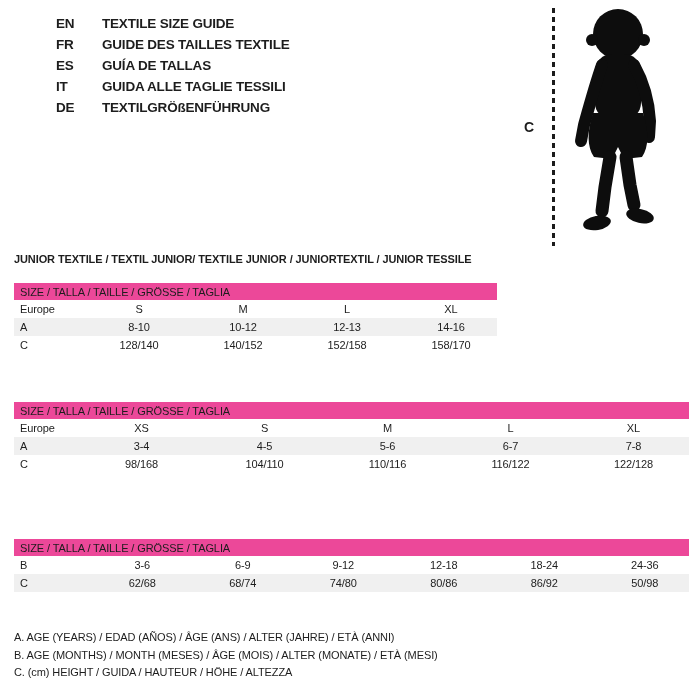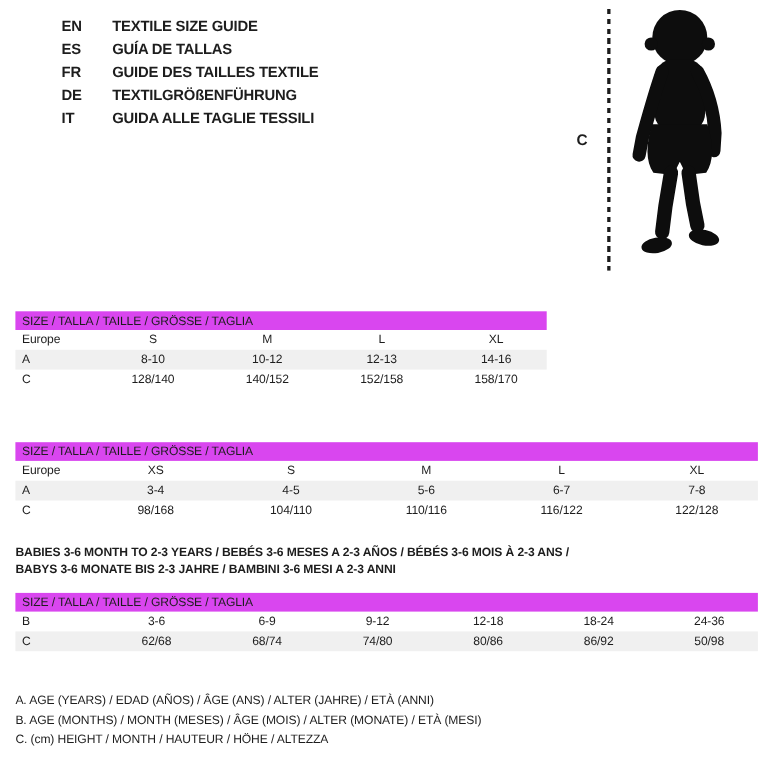--- a/index.html
+++ b/index.html
@@ -26,21 +26,21 @@
   }
   .t1-title{top:251px;}
   .t2-title{top:370px;}
   .t3-title{top:494px;}
   
   .sg-table{position:absolute;left:14px;}
   .t1{top:283px;width:483px;}
   .t2{top:402px;width:675px;}
   .t3{top:539px;width:675px;}
   .band{
-    height:17px;background:#d946ef;display:flex;align-items:center;
+    height:17px;background:#ec4899;display:flex;align-items:center;
     padding-left:6px;font-size:11px;letter-spacing:-0.1px;box-sizing:border-box;
   }
   .trow{display:flex;align-items:center;height:18px;font-size:11px;letter-spacing:-0.1px;gap:12px;}
   .trow.shaded{background:#f0f0f0;}
   .lcell{box-sizing:border-box;padding-left:6px;}
   .t1 .lcell{flex:0 0 67px;}
   .t2 .lcell{flex:0 0 60px;}
   .t3 .lcell{flex:0 0 72px;}
   .vcell{flex:1;text-align:center;}
   
@@ -51,34 +51,34 @@
 <body>
 
 <div class="canvas">
 
   <div class="lang-list">
     <div class="lang-row">
       <span class="lang-code">EN</span>
       <span class="lang-label">TEXTILE SIZE GUIDE</span>
     </div>
     <div class="lang-row">
+      <span class="lang-code">FR</span>
+      <span class="lang-label">GUIDE DES TAILLES TEXTILE</span>
+    </div>
+    <div class="lang-row">
       <span class="lang-code">ES</span>
       <span class="lang-label">GUÍA DE TALLAS</span>
     </div>
     <div class="lang-row">
-      <span class="lang-code">FR</span>
-      <span class="lang-label">GUIDE DES TAILLES TEXTILE</span>
+      <span class="lang-code">IT</span>
+      <span class="lang-label">GUIDA ALLE TAGLIE TESSILI</span>
     </div>
     <div class="lang-row">
       <span class="lang-code">DE</span>
       <span class="lang-label">TEXTILGRÖßENFÜHRUNG</span>
-    </div>
-    <div class="lang-row">
-      <span class="lang-code">IT</span>
-      <span class="lang-label">GUIDA ALLE TAGLIE TESSILI</span>
     </div>
   </div>
 
   <div class="figure">
     <span class="measure-label">C</span>
     <div class="measure-line"></div>
     <svg class="silhouette" width="104" height="236" viewBox="0 0 104 232" fill="#0d0d0d" stroke="none" aria-hidden="true">
       <circle cx="52" cy="27" r="25"></circle>
       <circle cx="26" cy="33" r="6"></circle>
       <circle cx="78" cy="33" r="6"></circle>
@@ -86,20 +86,21 @@
       <path d="M36,58 C29,78 23,100 18,118 L15,134" fill="none" stroke="#0d0d0d" stroke-width="12" stroke-linecap="round" stroke-linejoin="round"></path>
       <path d="M68,58 C78,76 83,96 84,114 L83,130" fill="none" stroke="#0d0d0d" stroke-width="12" stroke-linecap="round" stroke-linejoin="round"></path>
       <path d="M27,106 C21,124 21,140 28,150 L46,152 L52,140 L58,152 L76,150 C83,140 83,124 77,106 Z"></path>
       <path d="M44,150 L39,180 L36,204" fill="none" stroke="#0d0d0d" stroke-width="13" stroke-linecap="round" stroke-linejoin="round"></path>
       <path d="M60,150 L64,178 L68,198" fill="none" stroke="#0d0d0d" stroke-width="13" stroke-linecap="round" stroke-linejoin="round"></path>
       <ellipse cx="31" cy="216" rx="14" ry="7" transform="rotate(-10 31 216)"></ellipse>
       <ellipse cx="74" cy="209" rx="14" ry="7" transform="rotate(12 74 209)"></ellipse>
     </svg>
   </div>
 
+  <div class="sec-title t1-title">JUNIOR TEXTILE / TEXTIL JUNIOR/ TEXTILE JUNIOR / JUNIORTEXTIL / JUNIOR TESSILE</div>
   <div class="sg-table t1">
     <div class="band">SIZE / TALLA / TAILLE / GRÖSSE / TAGLIA</div>
     <div class="trow">
       <span class="lcell">Europe</span>
       <span class="vcell">S</span>
       <span class="vcell">M</span>
       <span class="vcell">L</span>
       <span class="vcell">XL</span>
     </div>
     <div class="trow shaded">
@@ -139,22 +140,20 @@
     <div class="trow">
       <span class="lcell">C</span>
       <span class="vcell">98/168</span>
       <span class="vcell">104/110</span>
       <span class="vcell">110/116</span>
       <span class="vcell">116/122</span>
       <span class="vcell">122/128</span>
     </div>
   </div>
 
-  <div class="sec-title t3-title">BABIES 3-6 MONTH TO 2-3 YEARS / BEBÉS 3-6 MESES A 2-3 AÑOS / BÉBÉS 3-6 MOIS À 2-3 ANS /
-BABYS 3-6 MONATE BIS 2-3 JAHRE / BAMBINI 3-6 MESI A 2-3 ANNI</div>
   <div class="sg-table t3">
     <div class="band">SIZE / TALLA / TAILLE / GRÖSSE / TAGLIA</div>
     <div class="trow">
       <span class="lcell">B</span>
       <span class="vcell">3-6</span>
       <span class="vcell">6-9</span>
       <span class="vcell">9-12</span>
       <span class="vcell">12-18</span>
       <span class="vcell">18-24</span>
       <span class="vcell">24-36</span>
@@ -166,16 +165,16 @@
       <span class="vcell">74/80</span>
       <span class="vcell">80/86</span>
       <span class="vcell">86/92</span>
       <span class="vcell">50/98</span>
     </div>
   </div>
 
   <div class="footnotes">
     <div>A. AGE (YEARS) / EDAD (AÑOS) / ÂGE (ANS) / ALTER (JAHRE) / ETÀ (ANNI)</div>
     <div>B. AGE (MONTHS) / MONTH (MESES) / ÂGE (MOIS) / ALTER (MONATE) / ETÀ (MESI)</div>
-    <div>C. (cm) HEIGHT / MONTH / HAUTEUR / HÖHE / ALTEZZA</div>
+    <div>C. (cm) HEIGHT / GUIDA / HAUTEUR / HÖHE / ALTEZZA</div>
   </div>
 
 </div>
 
 </body></html>

